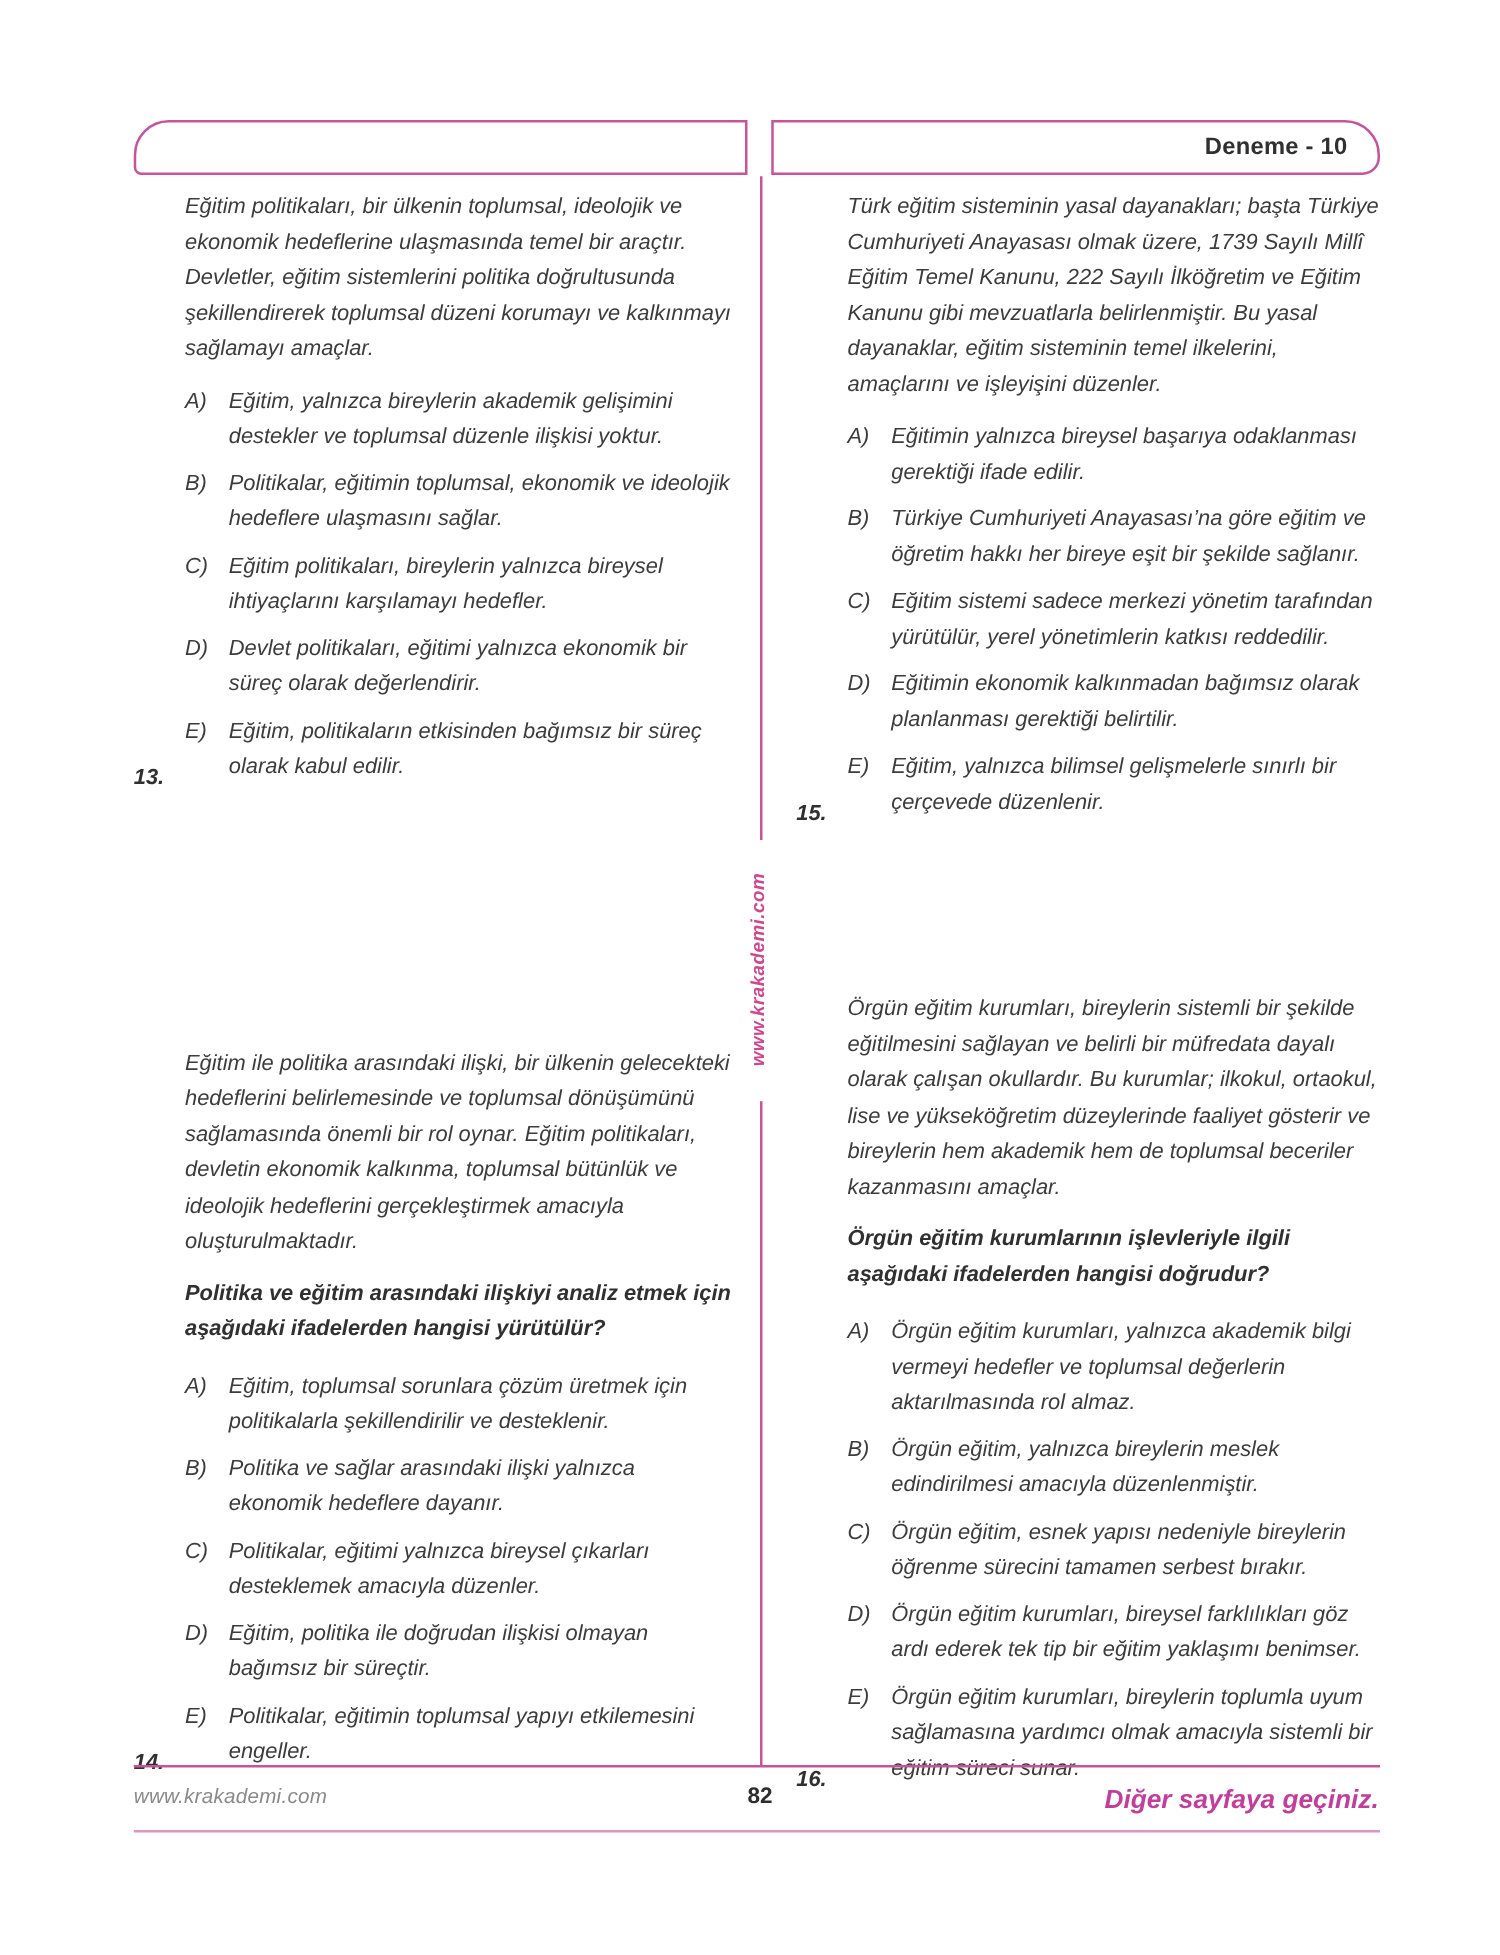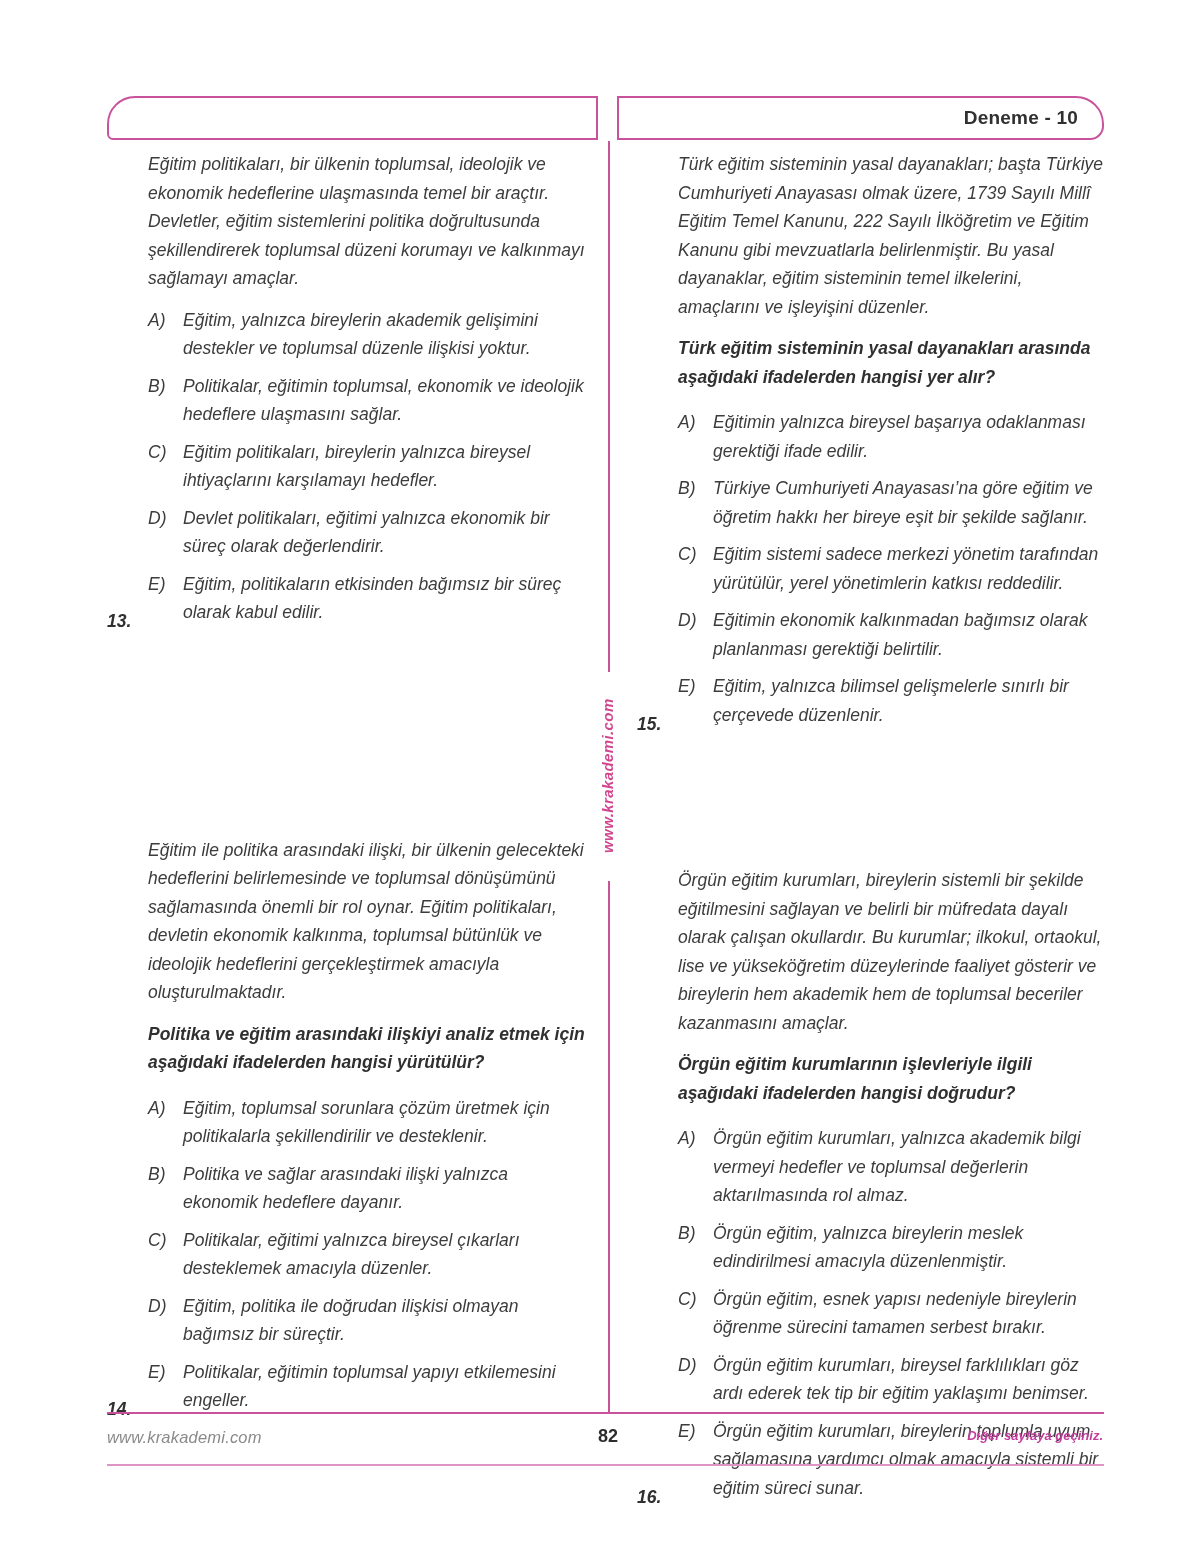--- a/index.html
+++ b/index.html
@@ -74,21 +74,21 @@
   .footer-site{
     position:absolute;left:107px;top:1428px;
     font-size:16.5px;font-style:italic;color:#8a8a8a;letter-spacing:0.2px;
   }
   .footer-page{
     position:absolute;left:508px;top:1426px;width:200px;text-align:center;
     font-size:18px;font-weight:bold;color:#2d2d2d;
   }
   .footer-next{
     position:absolute;right:97px;top:1428px;
-    font-size:13px;font-style:italic;font-weight:bold;color:var(--pink-text);
+    font-size:21px;font-style:italic;font-weight:bold;color:var(--pink-text);
   }
 </style>
 </head>
 <body>
 
 <div class="page">
 
   <div class="header-box left"></div>
   <div class="header-box right">
     <span class="exam-label">Deneme - 10</span>
@@ -161,21 +161,20 @@
 
   </div>
 
   <div class="col right-col">
 
     <article class="question q15">
       <div class="q-row">
         <span class="q-num">15.</span>
         <div class="q-content">
           <p class="q-par">Türk eğitim sisteminin yasal dayanakları; başta Türkiye Cumhuriyeti Anayasası olmak üzere, 1739 Sayılı Millî Eğitim Temel Kanunu, 222 Sayılı İlköğretim ve Eğitim Kanunu gibi mevzuatlarla belirlenmiştir. Bu yasal dayanaklar, eğitim sisteminin temel ilkelerini, amaçlarını ve işleyişini düzenler.</p>
-          <p class="q-stem"><span>Türk eğitim sisteminin yasal dayanakları arasında aşağıdaki ifadelerden hangisi yer alır?</span><span class="u"></span><span></span></p>
           <div class="opt">
             <span class="opt-label">A)</span>
             <span class="opt-text">Eğitimin yalnızca bireysel başarıya odaklanması gerektiği ifade edilir.</span>
           </div>
           <div class="opt">
             <span class="opt-label">B)</span>
             <span class="opt-text">Türkiye Cumhuriyeti Anayasası’na göre eğitim ve öğretim hakkı her bireye eşit bir şekilde sağlanır.</span>
           </div>
           <div class="opt">
             <span class="opt-label">C)</span>

